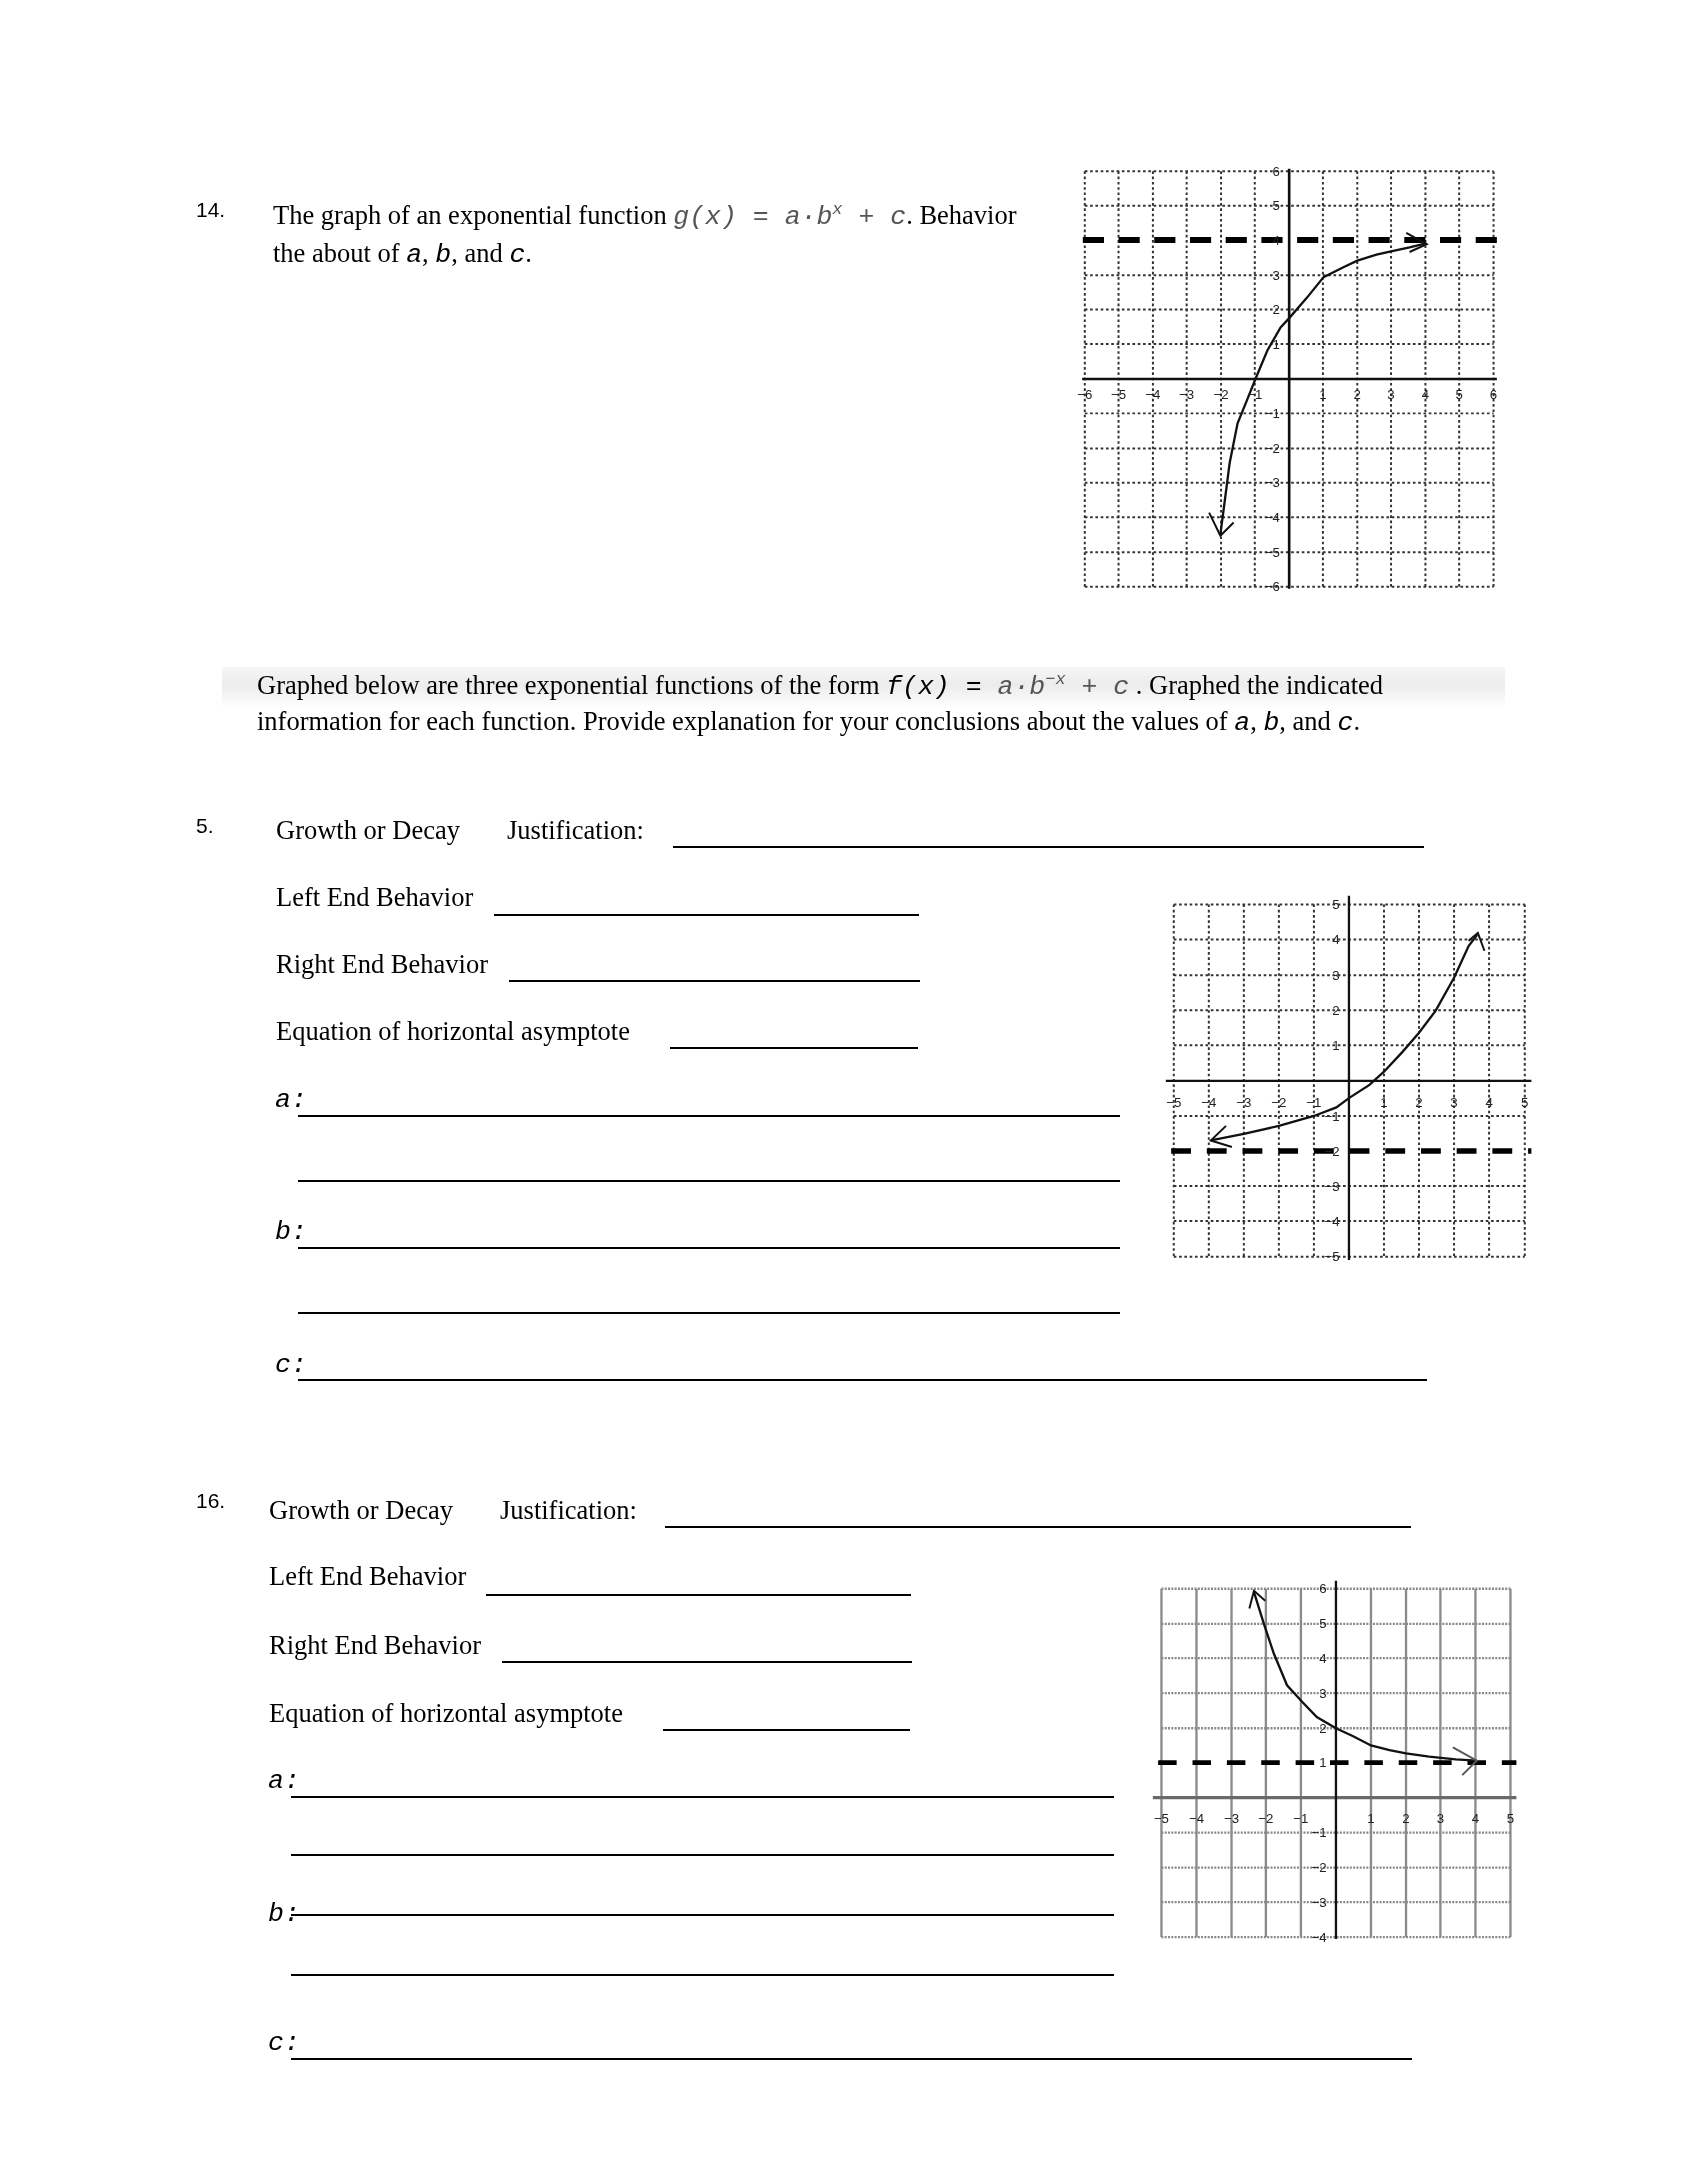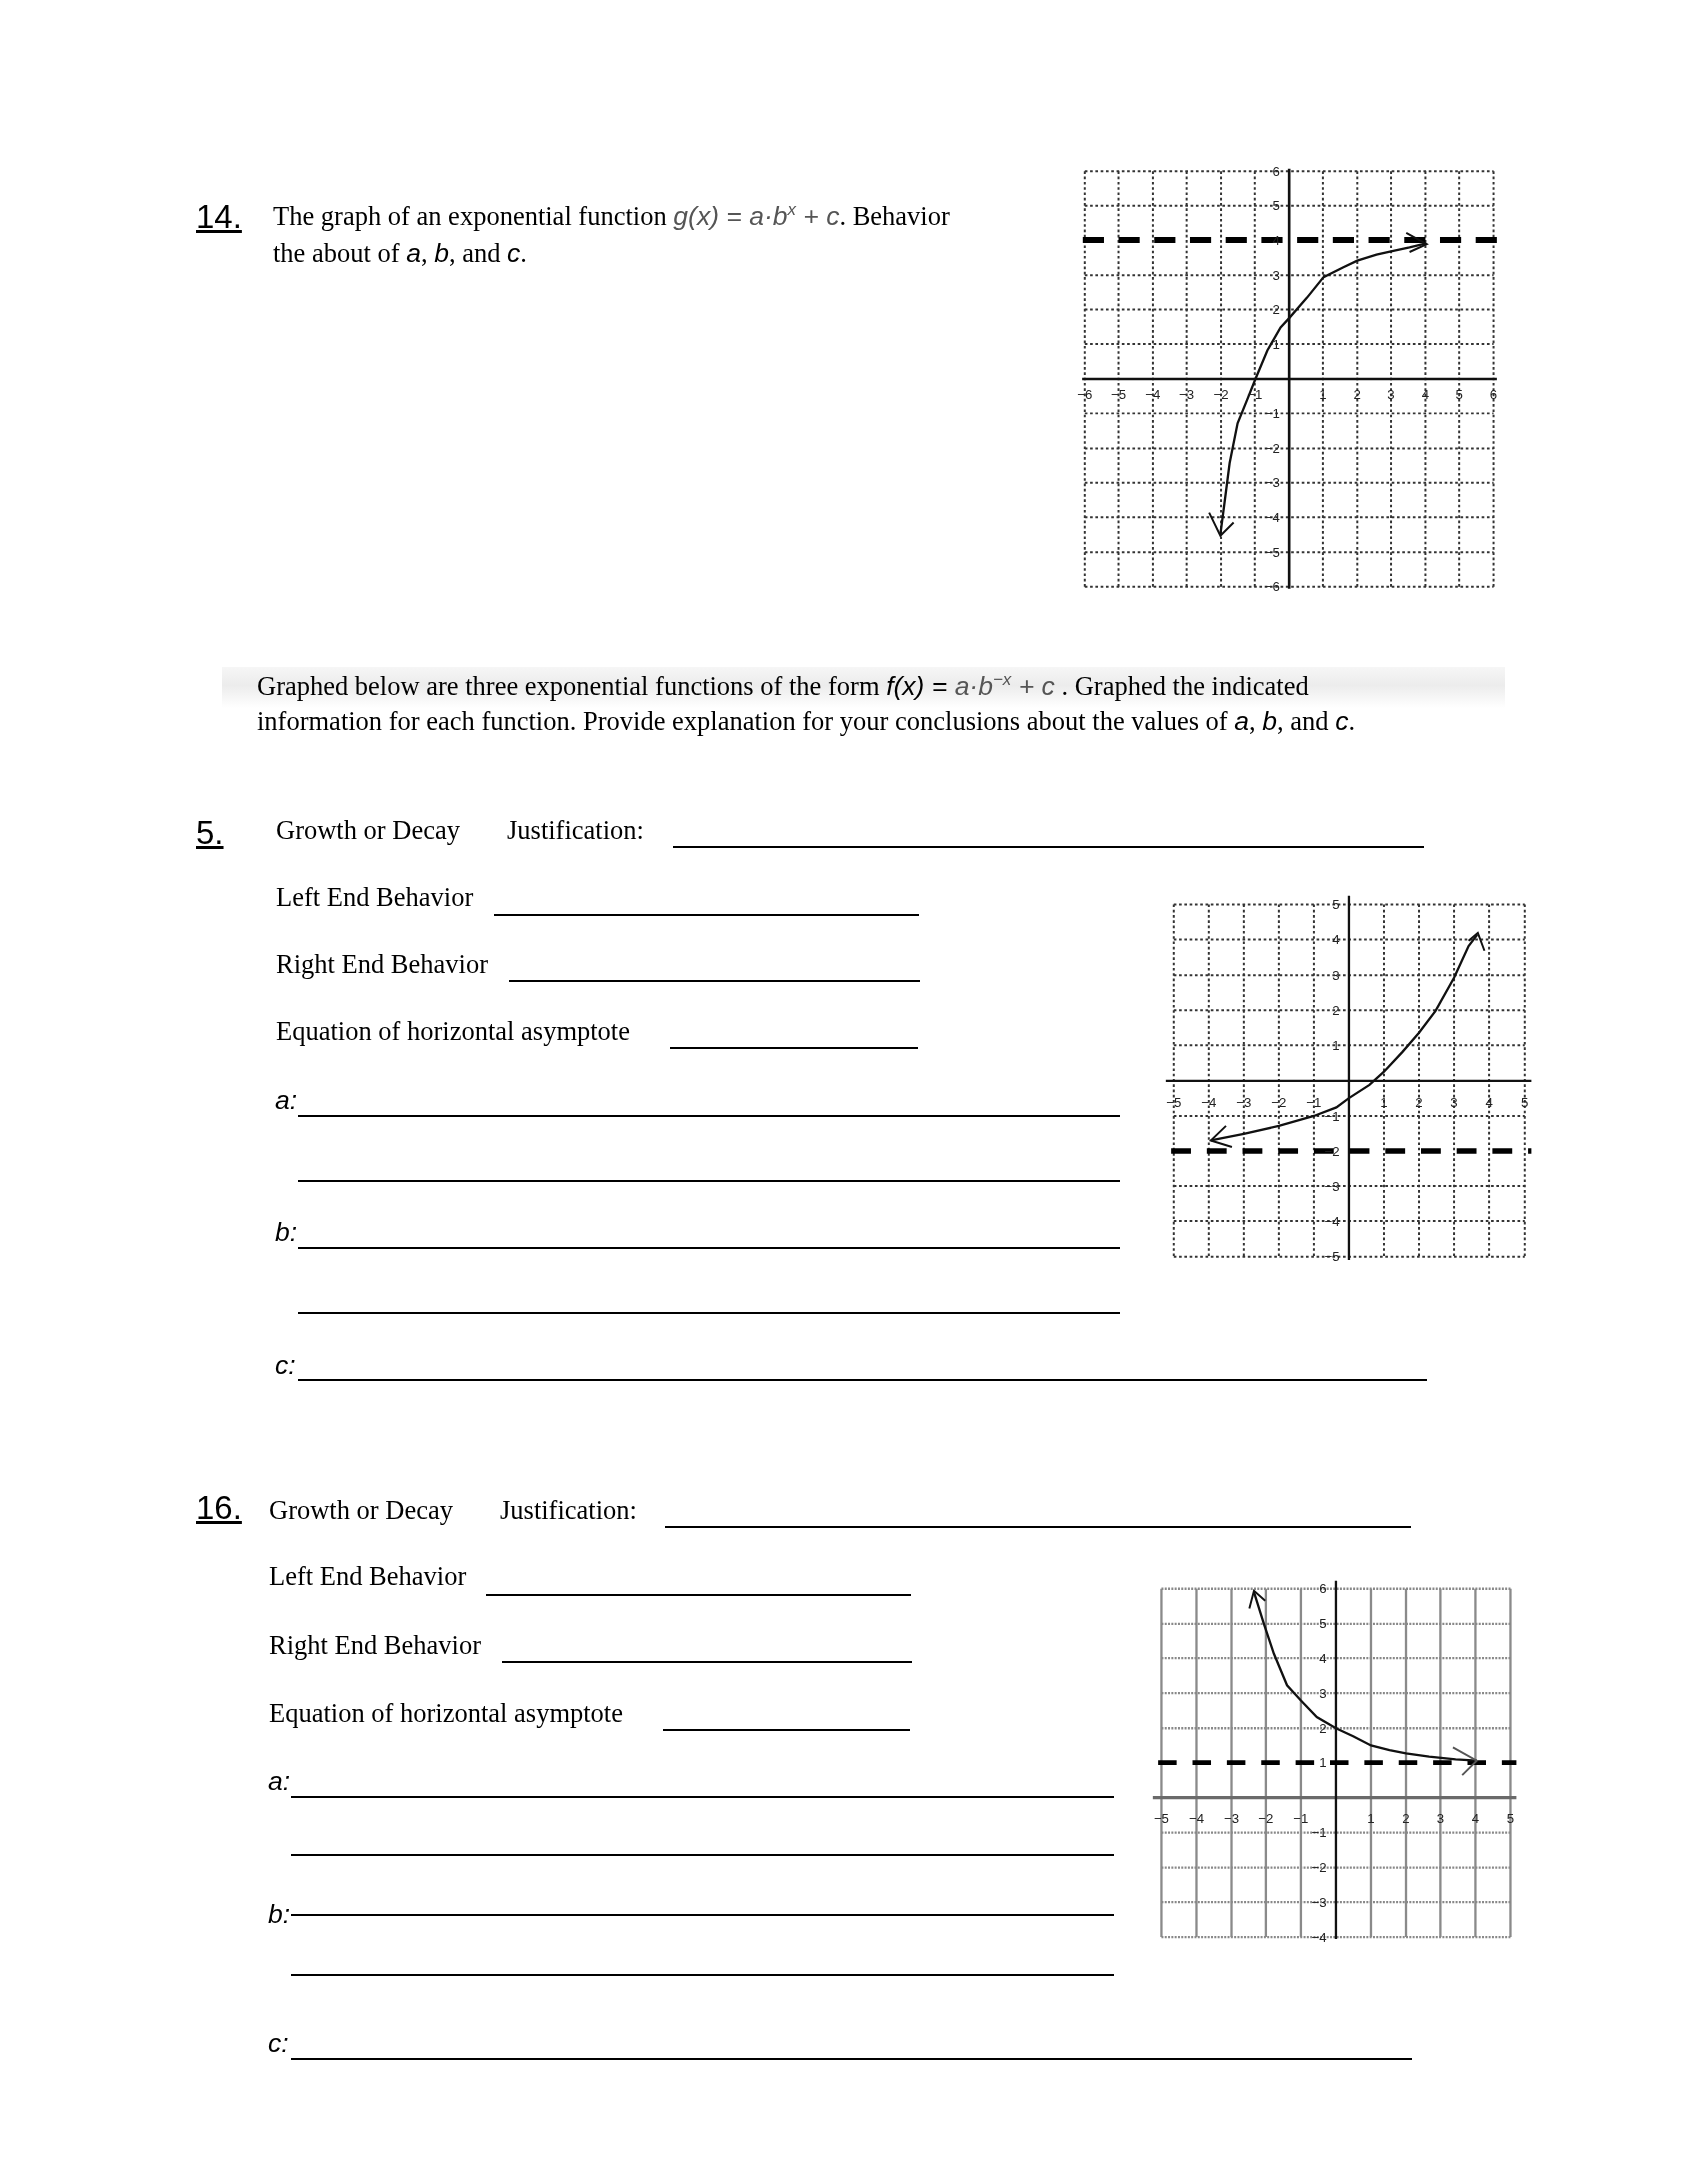--- a/index.html
+++ b/index.html
@@ -1,20 +1,20 @@
 <!DOCTYPE html>
 <html style="font-size:10.6px"><head>
 <meta charset="utf-8">
 <style>
   html, body { margin: 0; padding: 0; background: #ffffff; }
   body { width: 1687px; height: 2183px; position: relative; overflow: hidden; color: #000; }
   .abs { position: absolute; white-space: nowrap; }
-  .qnum { font-family: "Liberation Sans", "DejaVu Sans", sans-serif; font-size: 33px; text-decoration: underline; }
+  .qnum { font-family: "Liberation Sans", "DejaVu Sans", sans-serif; font-size: 21px; }
   .txt { font-family: "Liberation Serif", "DejaVu Serif", serif; font-size: 26.5px; }
-  .math { font-family: Liberation Sans, sans-serif; font-style: italic; }
+  .math { font-family: Liberation Mono, monospace; font-style: italic; }
   .mathgray { color: #555; }
   .blank { position: absolute; height: 0; border-bottom: 2.6px solid #000; }
   .band { position: absolute; left: 222px; top: 667px; width: 1283px; height: 41px;
           background: linear-gradient(to bottom, #f6f6f6 0%, #ececec 45%, #ffffff 100%); }
   svg text { font-family: "Liberation Sans", "DejaVu Sans", sans-serif; }
 </style>
 </head>
 <body>
 
 <div class="abs qnum" style="left:196px; top:198px;">14.</div>

